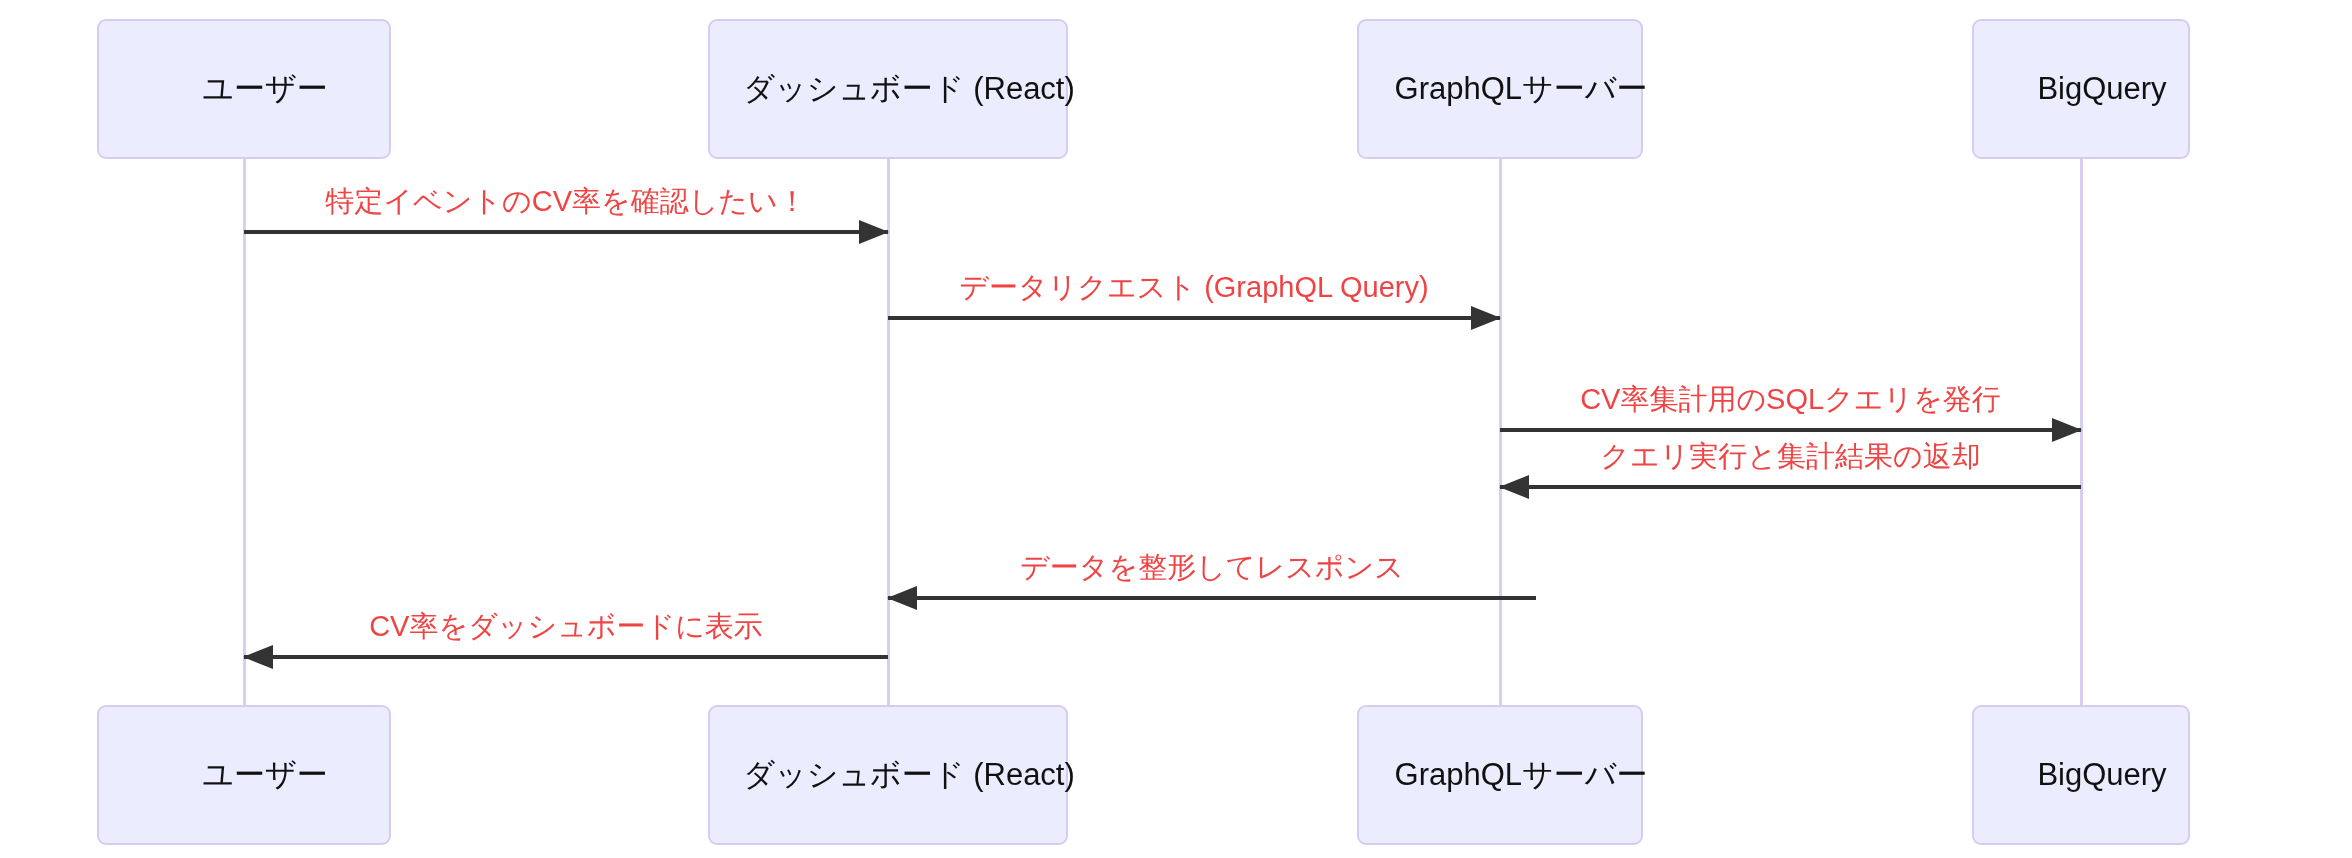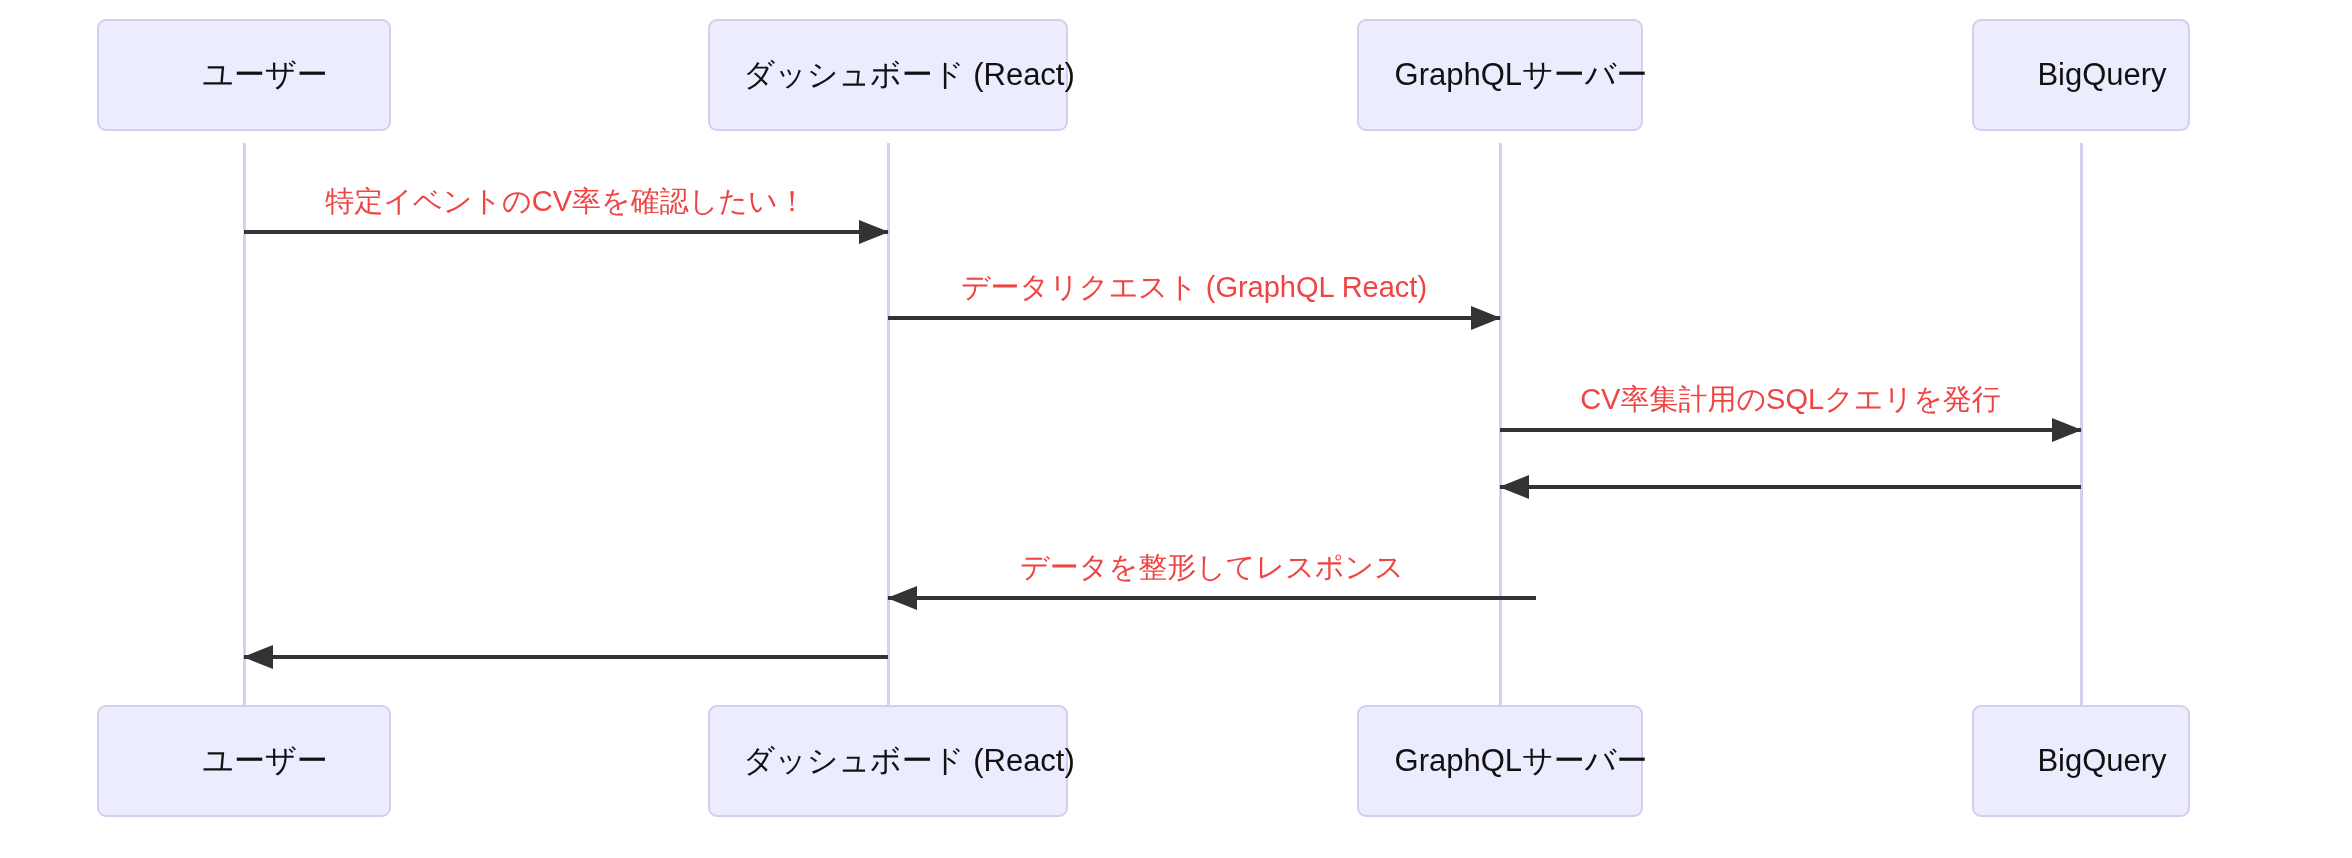--- a/index.html
+++ b/index.html
@@ -10,21 +10,21 @@
   }
   .diagram {
     position: relative;
     width: 2352px;
     height: 858px;
     background: #ffffff;
     overflow: hidden;
   }
   .actor-box {
     position: absolute;
-    height: 112px;
+    height: 140px;
     background: #ECECFF;
     border: 2px solid #D6CCEE;
     border-radius: 9px;
     display: flex;
     align-items: center;
     justify-content: center;
     box-sizing: border-box;
     padding-left: 42px;
   }
   .actor-box span {
@@ -114,40 +114,42 @@
     <span>BigQuery</span>
   </div>
 
   <div class="message" style="left: 244px; width: 644px; top: 182px;">
     <div class="msg-label">特定イベントのCV率を確認したい！</div>
     <div class="msg-line"></div>
     <div class="arrowhead right"></div>
   </div>
 
   <div class="message" style="left: 888px; width: 612px; top: 268px;">
-    <div class="msg-label">データリクエスト (GraphQL React)</div>
+    <div class="msg-label">データリクエスト (GraphQL Query)</div>
     <div class="msg-line"></div>
     <div class="arrowhead right"></div>
   </div>
 
   <div class="message" style="left: 1500px; width: 581px; top: 352px; margin-top: 28px;">
     <div class="msg-label">CV率集計用のSQLクエリを発行</div>
     <div class="msg-line"></div>
     <div class="arrowhead right"></div>
   </div>
 
   <div class="message" style="left: 1500px; width: 581px; top: 437px;">
+    <div class="msg-label">クエリ実行と集計結果の返却</div>
     <div class="msg-line"></div>
     <div class="arrowhead left"></div>
   </div>
 
   <div class="message" style="left: 888px; width: 612px; top: 548px; padding-left: 36px;">
     <div class="msg-label">データを整形してレスポンス</div>
     <div class="msg-line"></div>
     <div class="arrowhead left"></div>
   </div>
 
   <div class="message" style="left: 244px; width: 644px; top: 607px;">
+    <div class="msg-label">CV率をダッシュボードに表示</div>
     <div class="msg-line"></div>
     <div class="arrowhead left"></div>
   </div>
 
 </div>
 
 </body></html>

